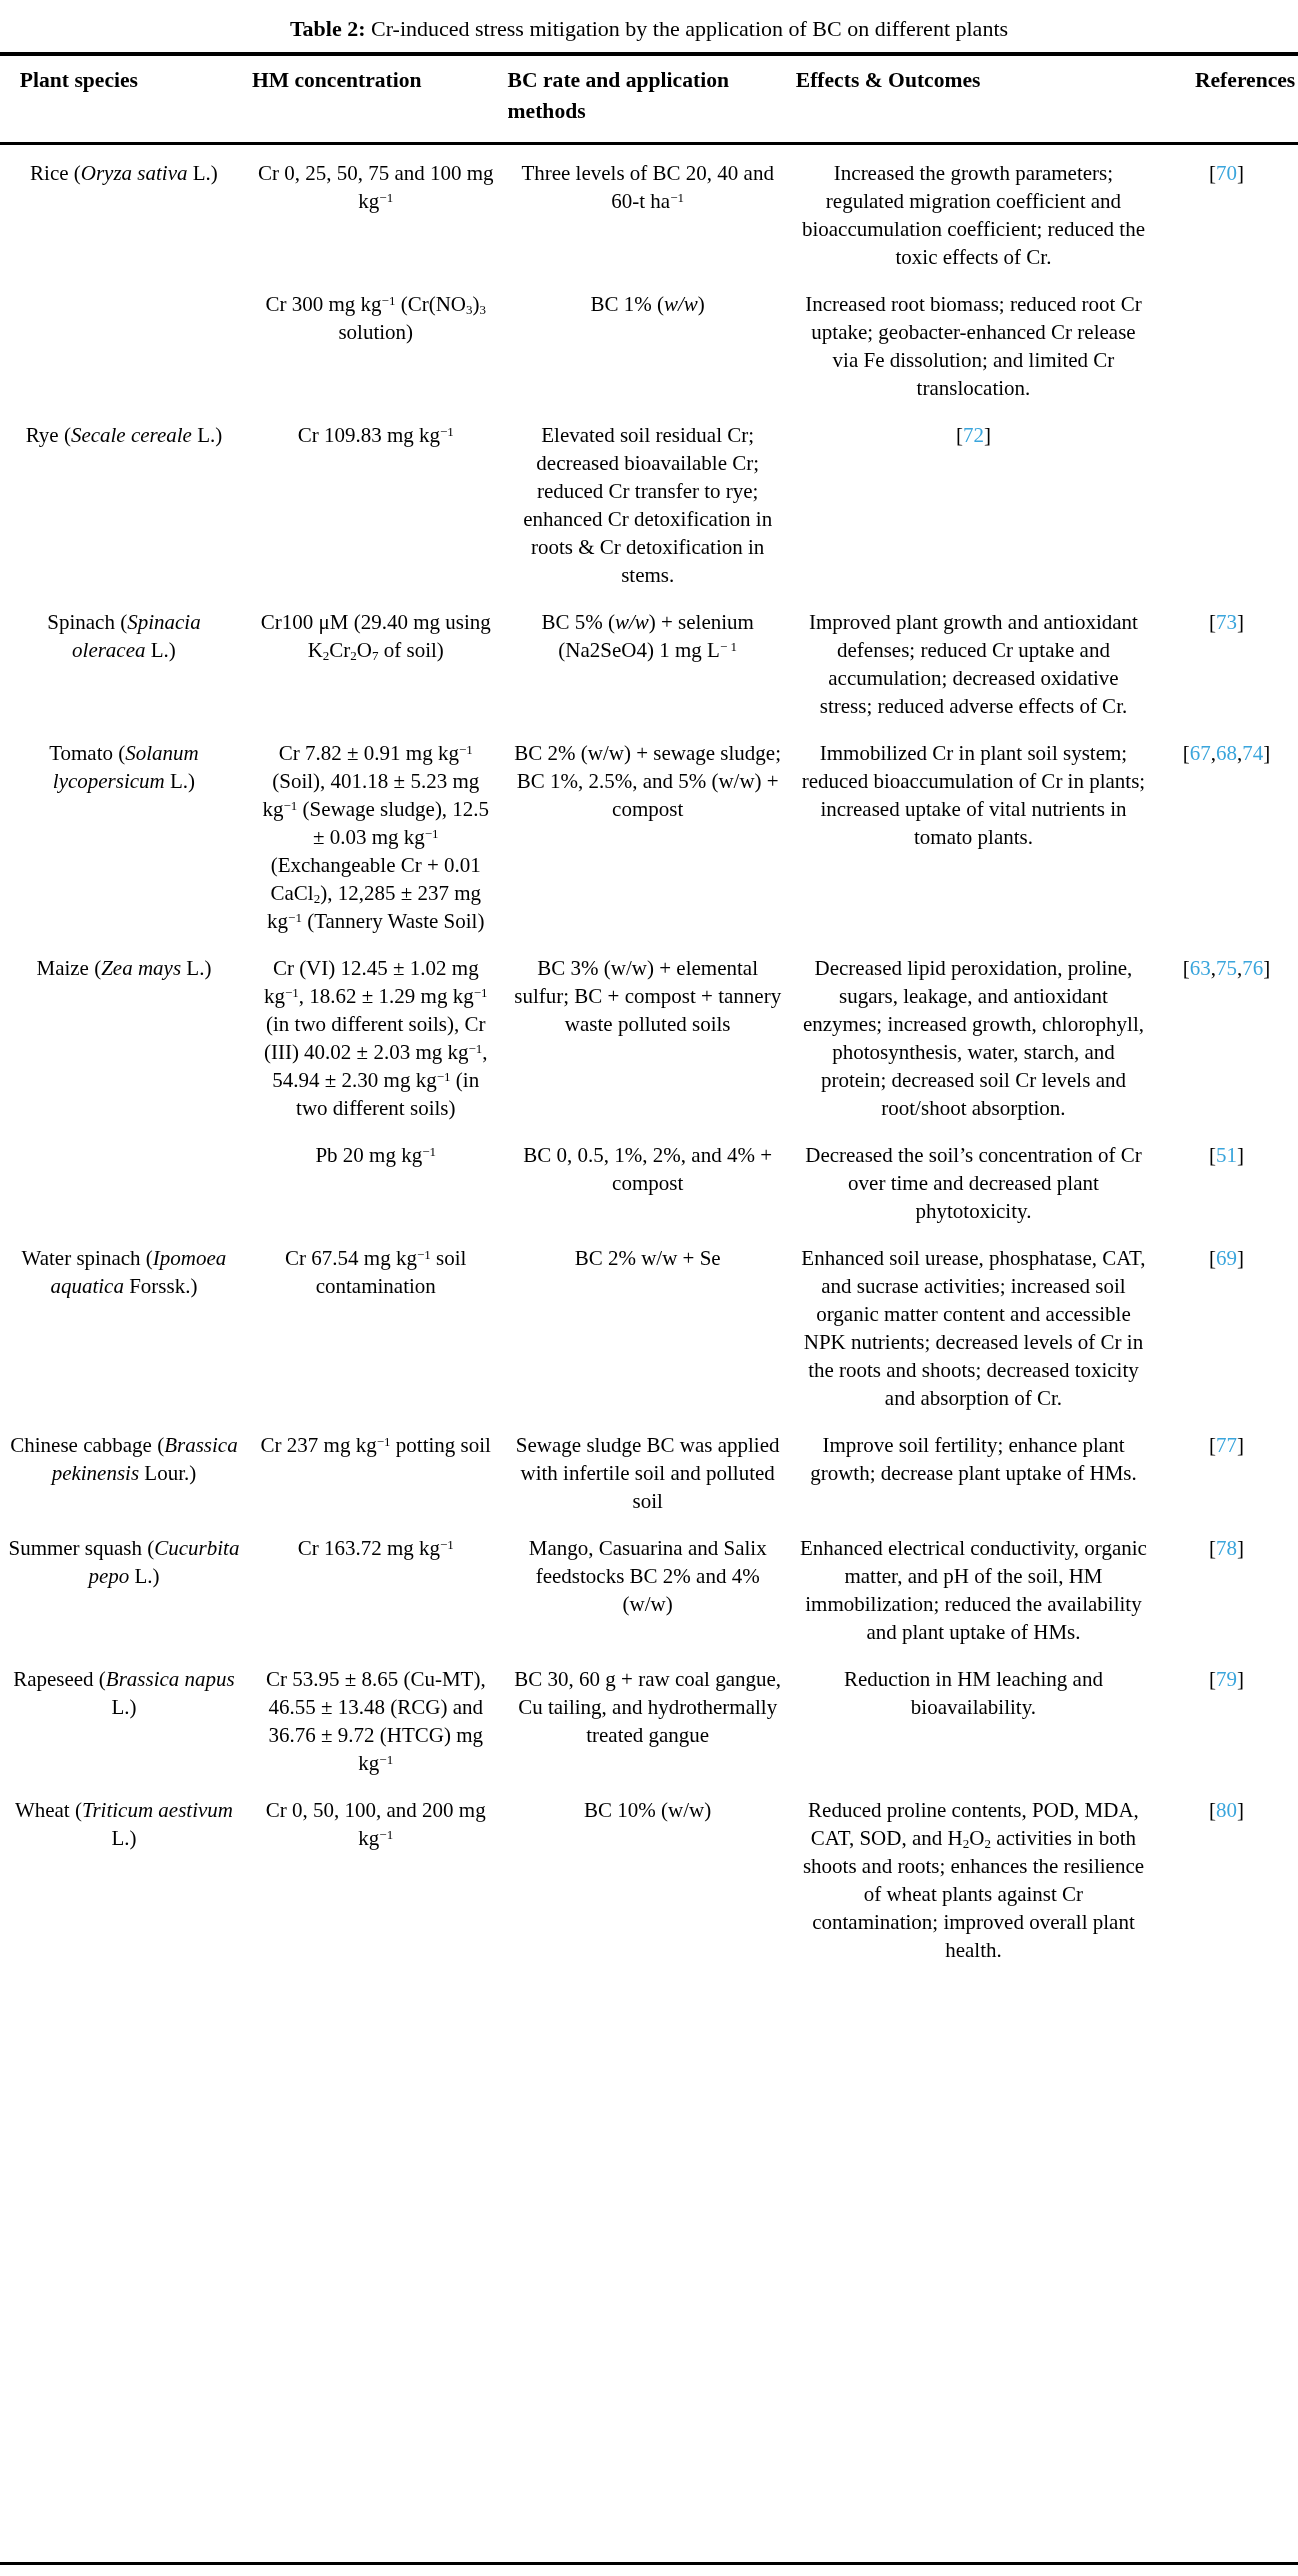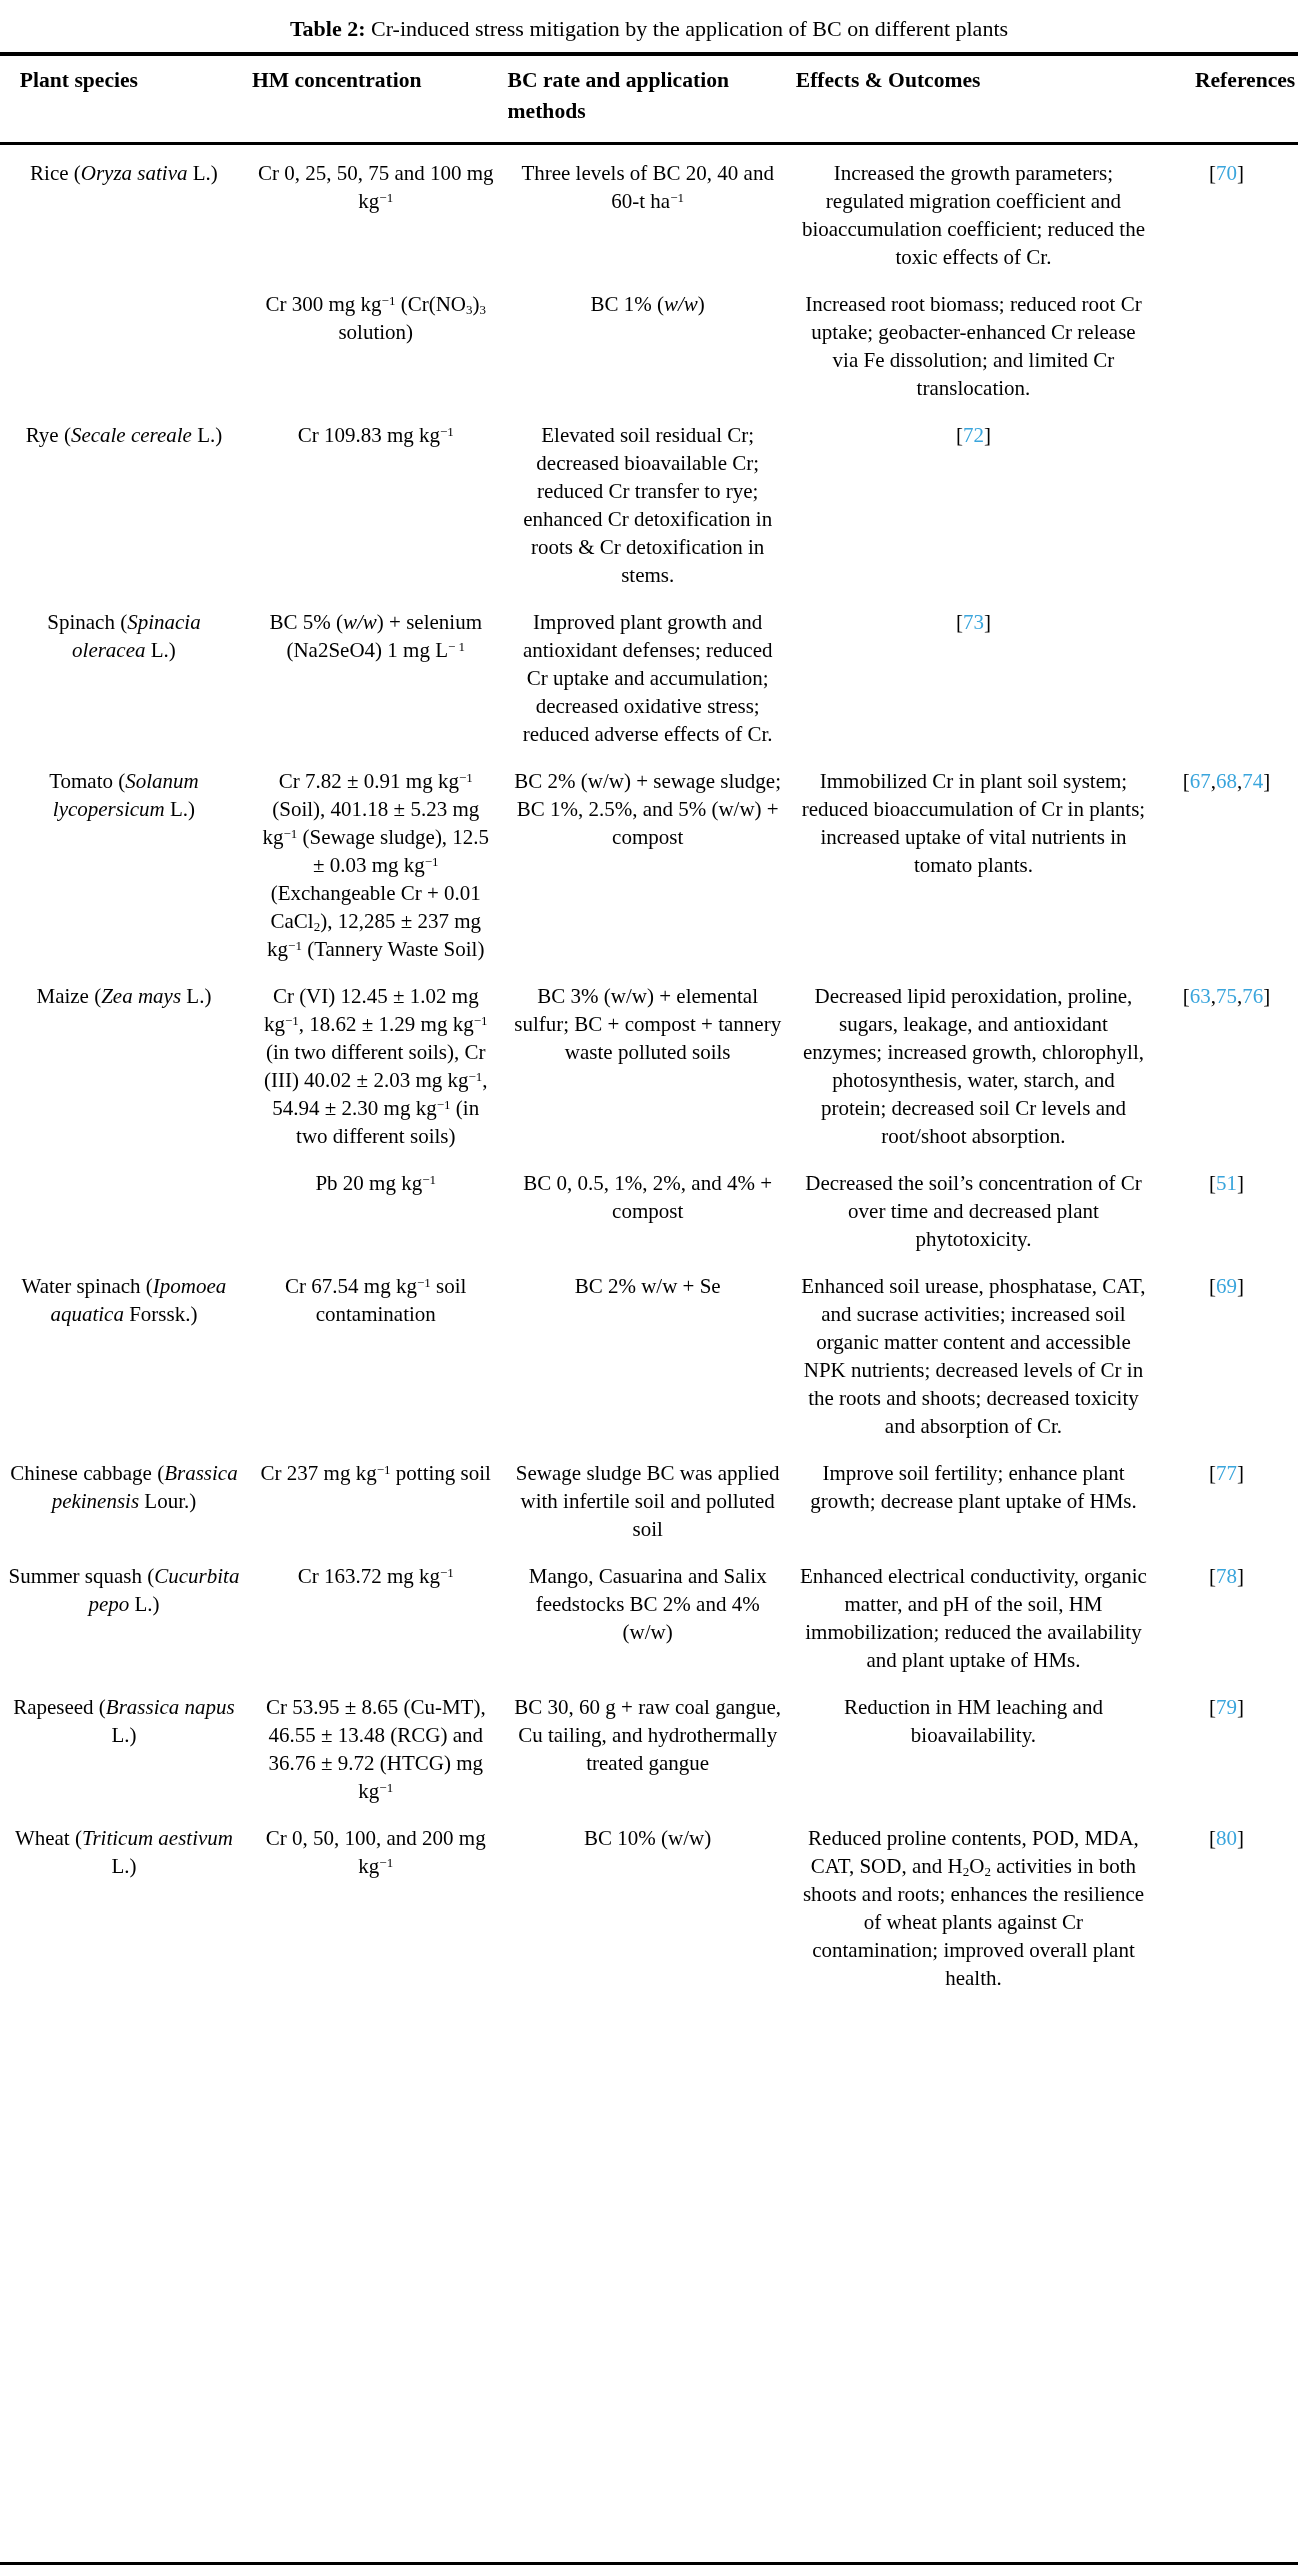--- a/index.html
+++ b/index.html
@@ -67,20 +67,21 @@
         <div class="cell">Increased root biomass; reduced root Cr uptake; geobacter-enhanced Cr release via Fe dissolution; and limited Cr translocation.</div>
       </div>
       <div class="row body-row">
         <div class="cell">Rye (<i>Secale cereale</i> L.)</div>
         <div class="cell">Cr 109.83 mg kg<sup>−1</sup></div>
         <div class="cell">Elevated soil residual Cr; decreased bioavailable Cr; reduced Cr transfer to rye; enhanced Cr detoxification in roots &amp; Cr detoxification in stems.</div>
         <div class="cell refs-cell">[<span class="ref-link">72</span>]</div>
       </div>
       <div class="row body-row">
         <div class="cell">Spinach (<i>Spinacia oleracea</i> L.)</div>
+        <div class="cell">Cr100 μM (29.40 mg using K<sub>2</sub>Cr<sub>2</sub>O<sub>7</sub> of soil)</div>
         <div class="cell">BC 5% (<i>w/w</i>) + selenium (Na2SeO4) 1 mg L<sup>− 1</sup></div>
         <div class="cell">Improved plant growth and antioxidant defenses; reduced Cr uptake and accumulation; decreased oxidative stress; reduced adverse effects of Cr.</div>
         <div class="cell refs-cell">[<span class="ref-link">73</span>]</div>
       </div>
       <div class="row body-row">
         <div class="cell">Tomato (<i>Solanum lycopersicum</i> L.)</div>
         <div class="cell">Cr 7.82 ± 0.91 mg kg<sup>−1</sup> (Soil), 401.18 ± 5.23 mg kg<sup>−1</sup> (Sewage sludge), 12.5 ± 0.03 mg kg<sup>−1</sup> (Exchangeable Cr + 0.01 CaCl<sub>2</sub>), 12,285 ± 237 mg kg<sup>−1</sup> (Tannery Waste Soil)</div>
         <div class="cell">BC 2% (w/w) + sewage sludge; BC 1%, 2.5%, and 5% (w/w) + compost</div>
         <div class="cell">Immobilized Cr in plant soil system; reduced bioaccumulation of Cr in plants; increased uptake of vital nutrients in tomato plants.</div>
         <div class="cell refs-cell">[<span class="ref-link">67</span>,<span class="ref-link">68</span>,<span class="ref-link">74</span>]</div>

